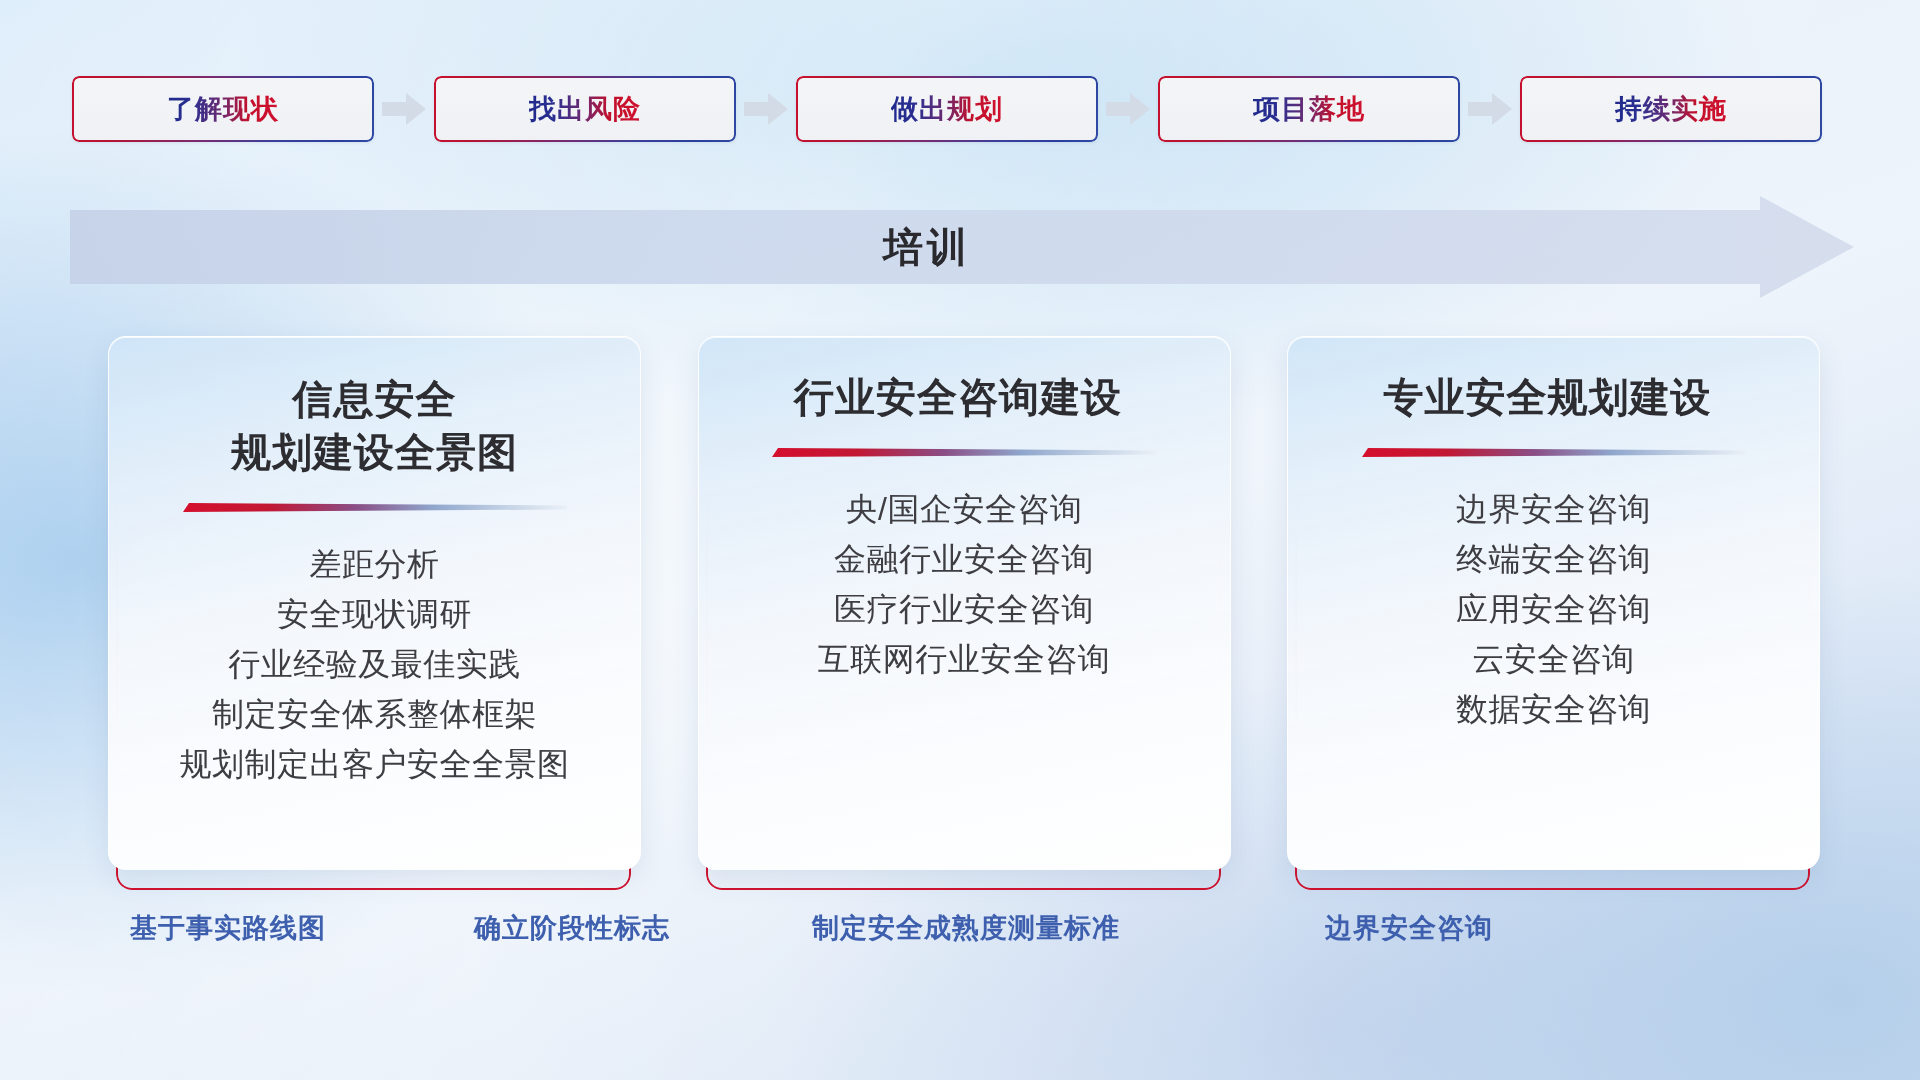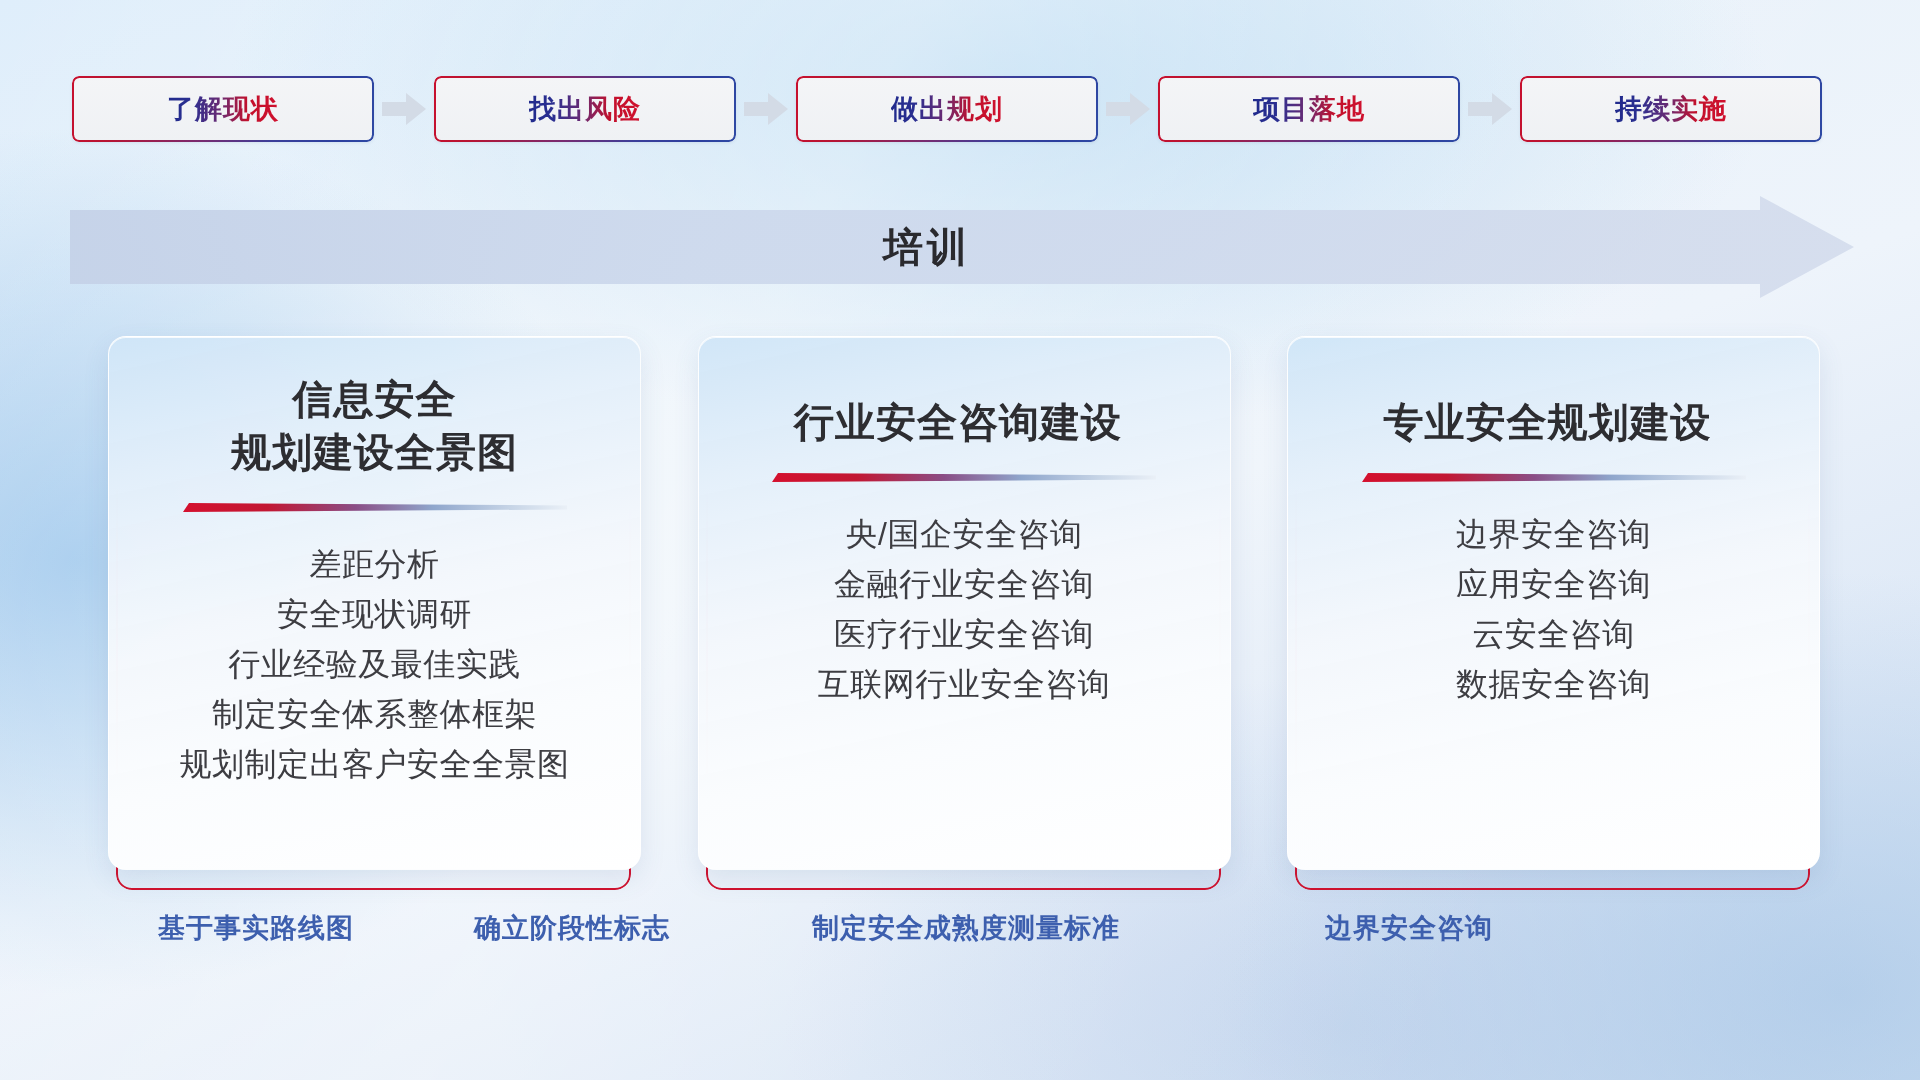--- a/index.html
+++ b/index.html
@@ -175,21 +175,21 @@
     width: 100%;
     text-align: center;
     font-size: 40px;
     line-height: 1.32;
     font-weight: 700;
     color: #2d2d31;
     letter-spacing: 1px;
     padding: 0 20px;
   }
   .card-title.two-line { margin-top: 36px; }
-  .card-title.one-line { margin-top: 59px; padding-left: 8px; }
+  .card-title.one-line { margin-top: 34px; padding-left: 8px; }
 
   .card-divider {
     margin-top: 22px;
     width: 384px;
     height: 14px;
     position: relative;
   }
   .card-divider svg { display: block; }
 
   .card-list {
@@ -365,28 +365,29 @@
                   <stop offset="65%" stop-color="#8fa6cc"></stop>
                   <stop offset="85%" stop-color="#c6d4e6"></stop>
                   <stop offset="100%" stop-color="#eaf0f7"></stop>
                 </linearGradient>
               </defs>
               <path d="M6,2 L384,4.5 L384,8.5 L0,11 Z" fill="url(#dvg2)"></path>
             </svg>
           </div>
           <ul class="card-list">
             <li>边界安全咨询</li>
+            <li>终端安全咨询</li>
             <li>应用安全咨询</li>
             <li>云安全咨询</li>
             <li>数据安全咨询</li>
           </ul>
         </div>
       </div>
     </div>
 
   <div id="footer">
-      <div class="footer-label" style="left: 256px; font-family: Liberation Mono, monospace;">基于事实路线图</div>
+      <div class="footer-label" style="left: 228px; font-family: Liberation Mono, monospace;">基于事实路线图</div>
       <div class="footer-label" style="left: 572px;">确立阶段性标志</div>
       <div class="footer-label" style="left: 966px;">制定安全成熟度测量标准</div>
       <div class="footer-label" style="left: 1409px;">边界安全咨询</div>
     </div>
 
 </div>
 
 </body></html>

